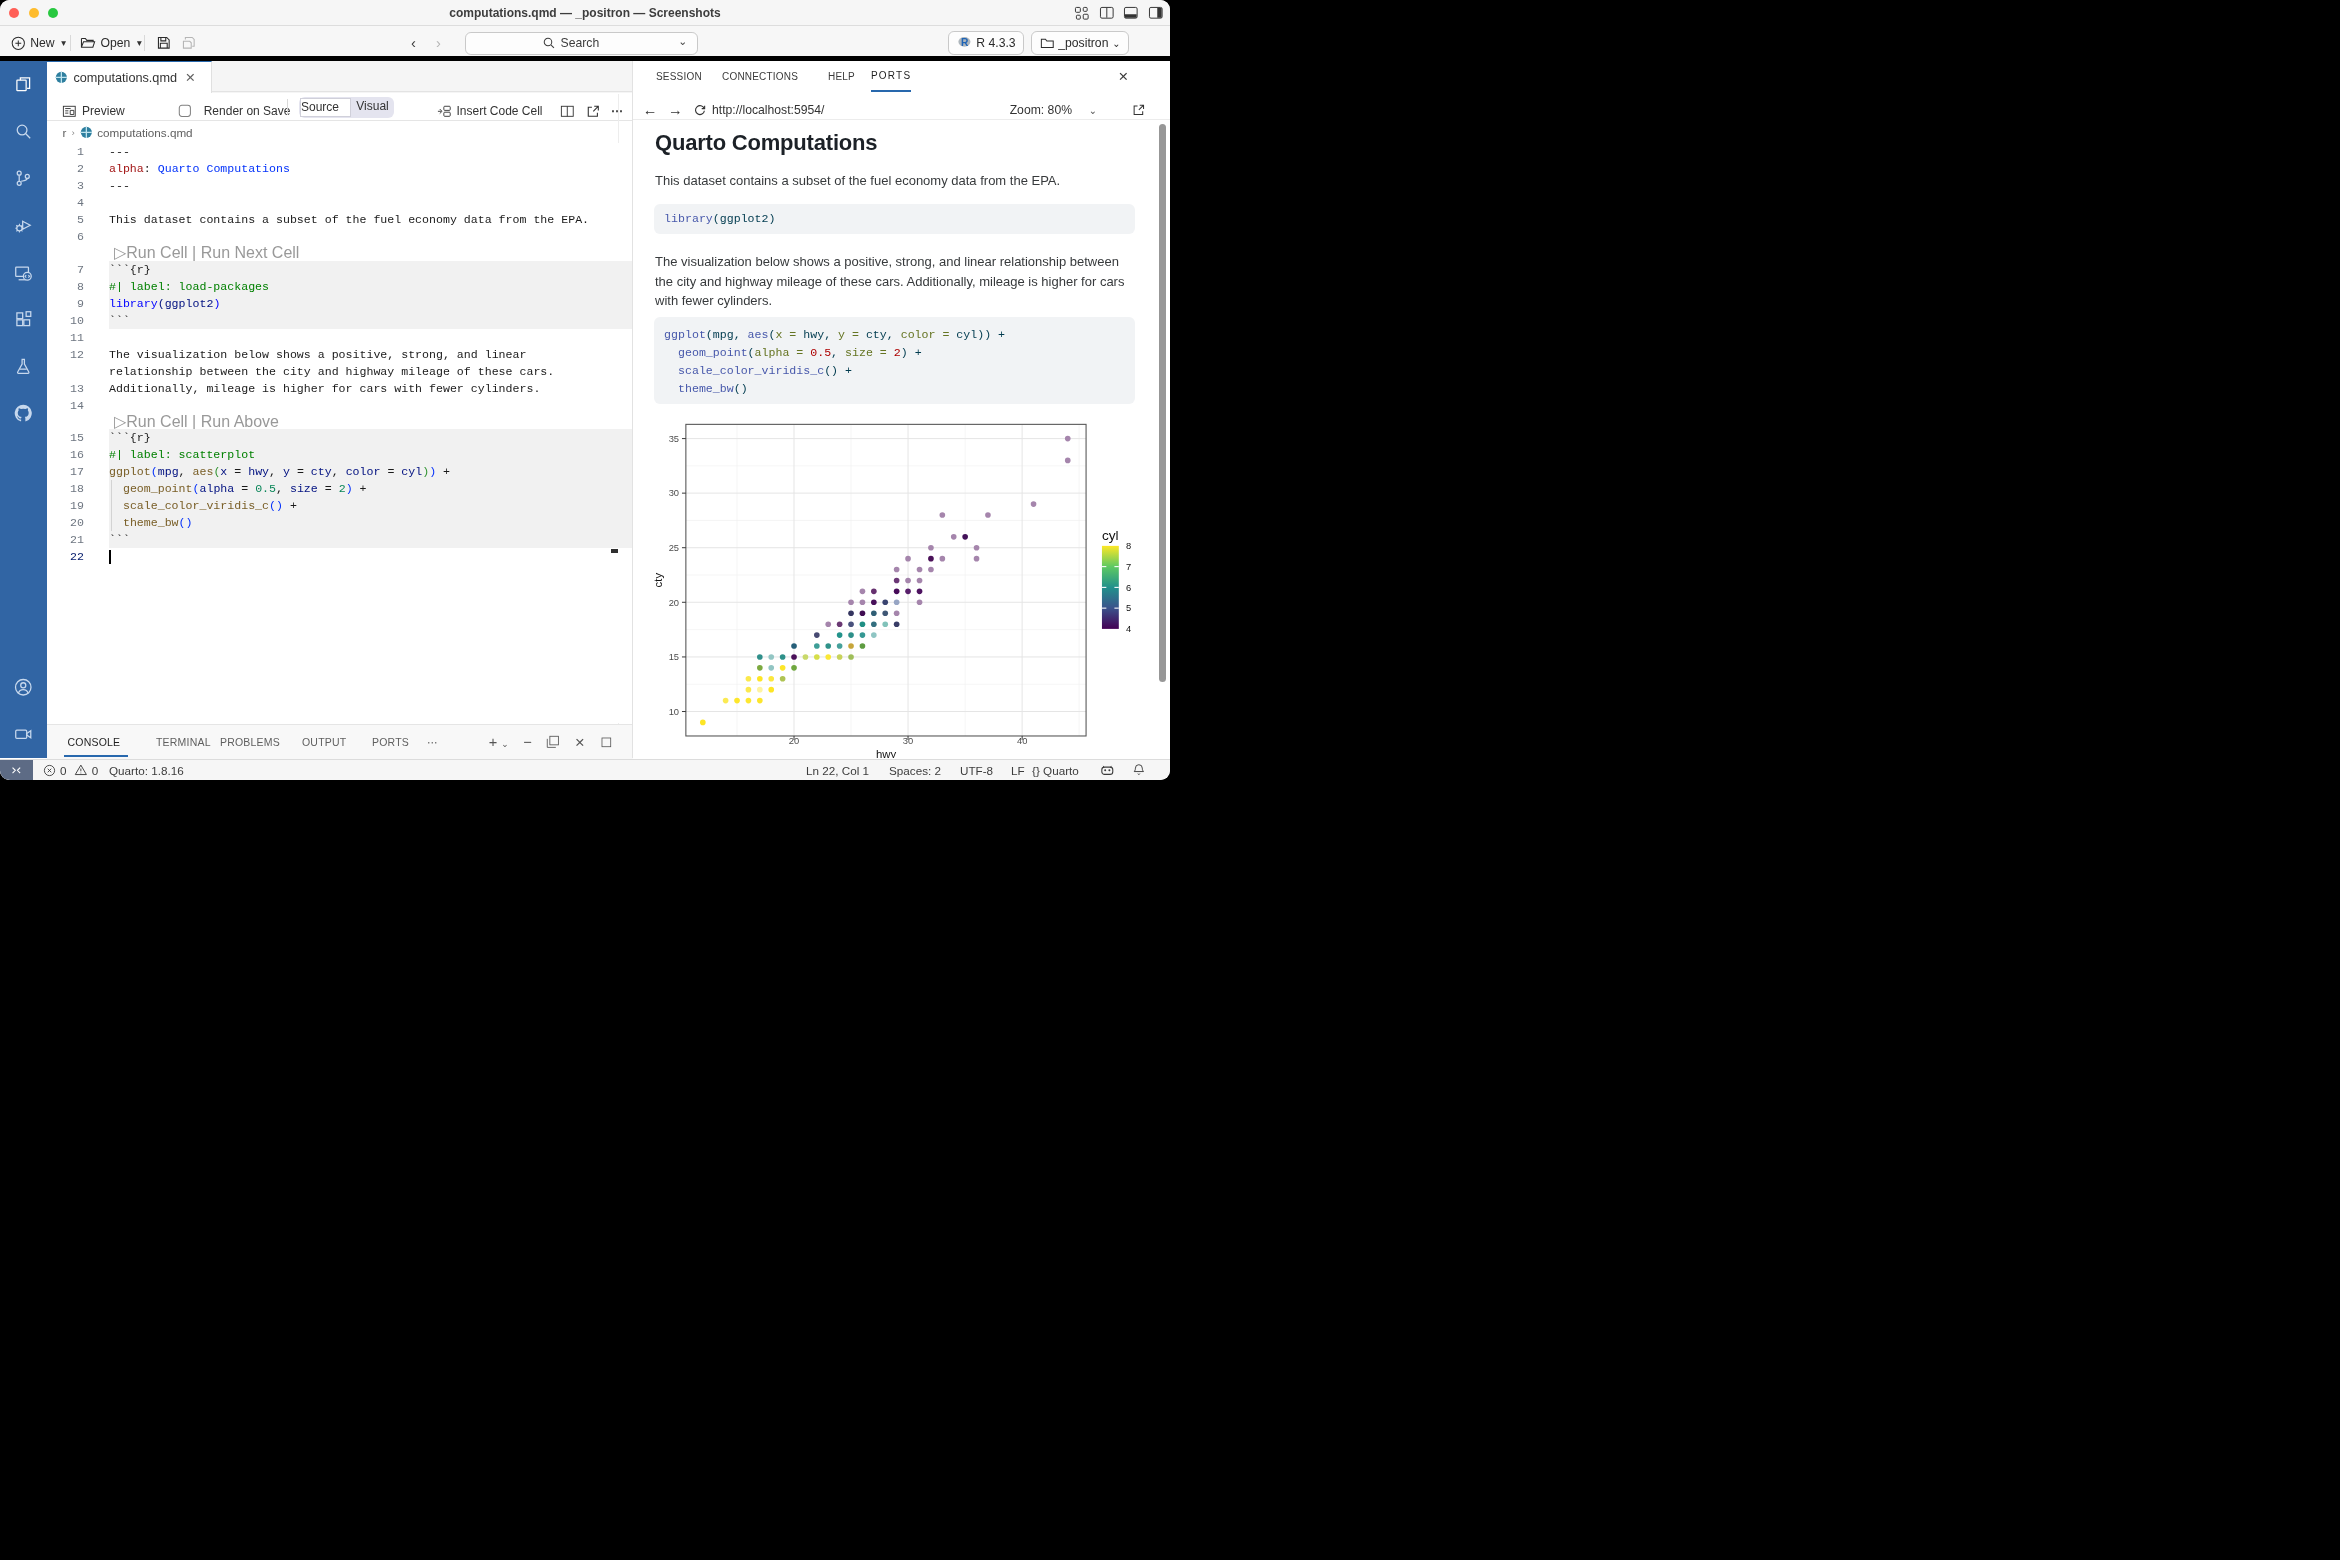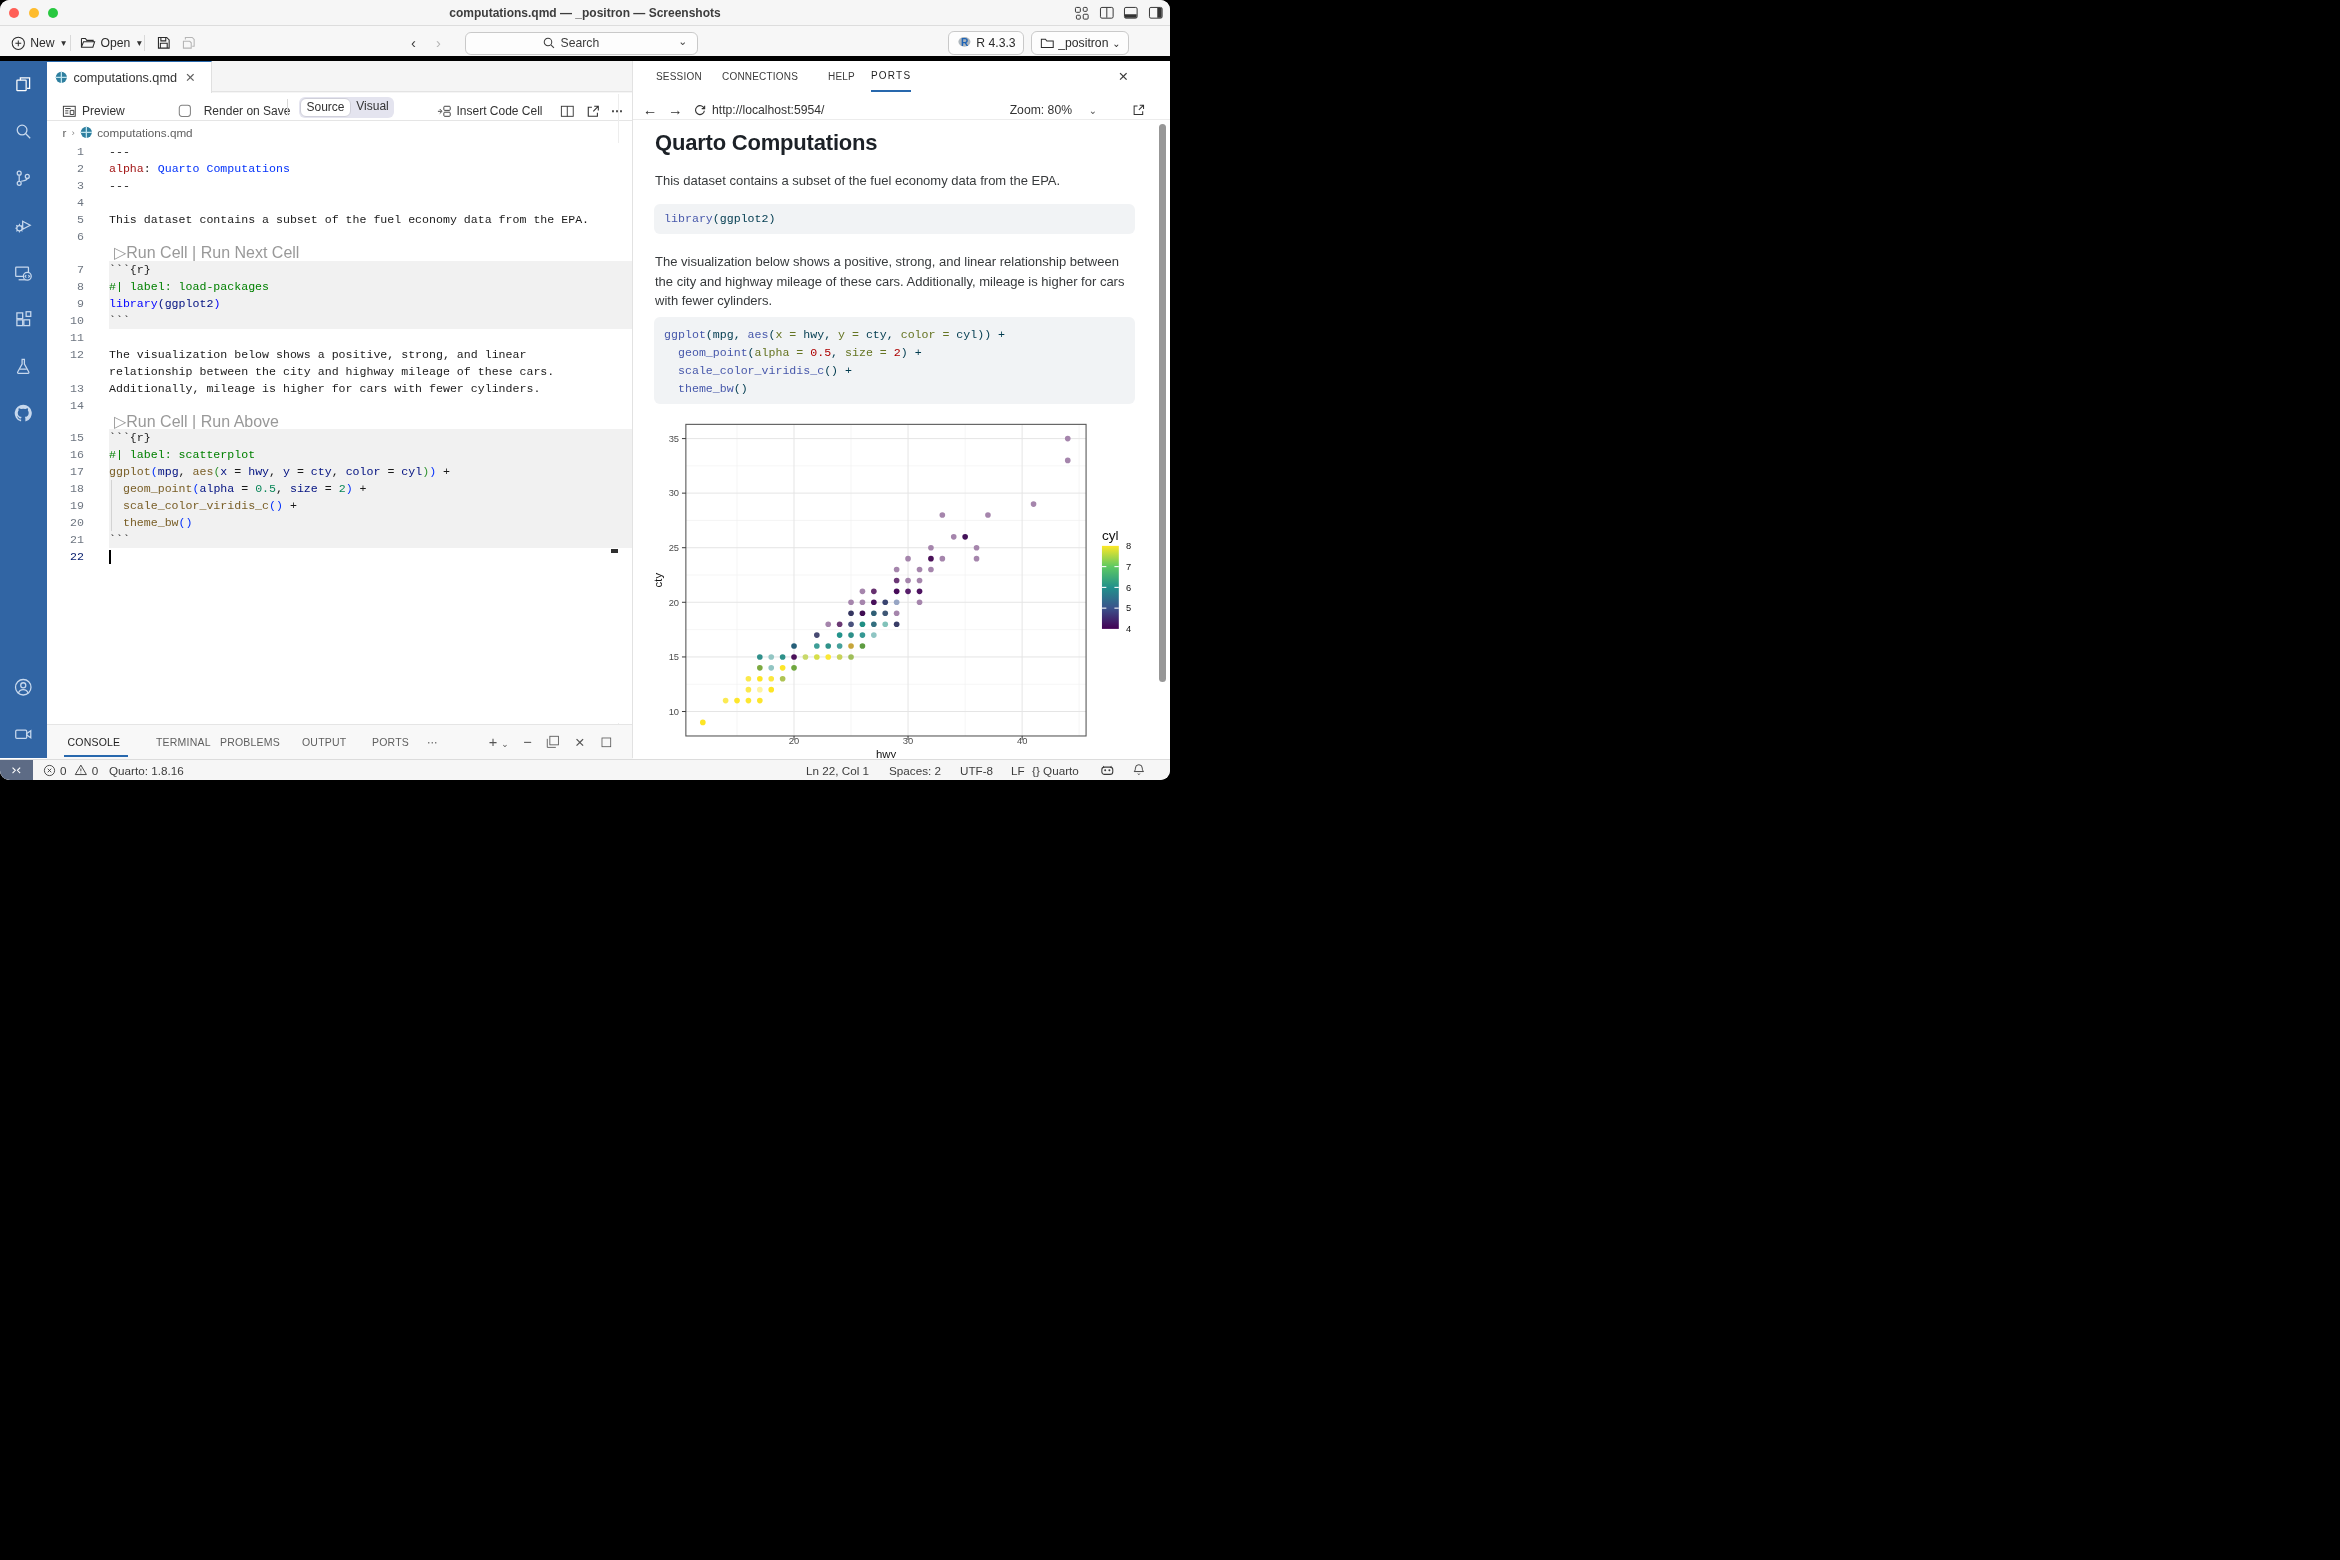--- a/index.html
+++ b/index.html
@@ -265,21 +265,21 @@
     <span>Preview</span>
       </div>
   <div class="tbi" style="left:131px;gap:12px">
     <svg class="mini" width="13.7" height="13.7" viewBox="0 0 16 16">
           <rect x="1.5" y="1.5" width="13" height="13" rx="3" stroke="#808080" stroke-width="1.2" fill="#fff"></rect>
         </svg>
     <span>Render on Save</span>
       </div>
   <div class="sep" style="left:240px;top:4.9px"></div>
   <div style="position:absolute;left:252px;top:3.4px;width:95px;height:20.5px;background:#e4e4ef;border-radius:5.9px">
-    <div style="position:absolute;left:1px;top:1px;width:51px;height:18.5px;background:#fff;border-radius:6px;border:1px solid #d0d0da;text-align:center;line-height:17.6px">Source</div>
+    <div style="position:absolute;left:1px;top:1px;width:51px;height:18.5px;background:#fff;border-radius:0;border:1px solid #d0d0da;line-height:17.6px">Source</div>
     <div style="position:absolute;left:53px;top:1px;width:41px;height:18.5px;text-align:center;line-height:17.6px">Visual</div>
   </div>
   <div class="tbi" style="left:390px;gap:4.9px">
     <svg class="mini" width="14.6" height="14.6" viewBox="0 0 16 16">
           <path d="M1 8h3.5 M3 5.5 5.5 8 3 10.5" stroke="#333" fill="none"></path>
           <rect x="7.5" y="2.5" width="7" height="4.5" rx="1" stroke="#333" fill="none"></rect>
           <rect x="7.5" y="9" width="7" height="4.5" rx="1" stroke="#333" fill="none"></rect>
         </svg>
     <span>Insert Code Cell</span>
       </div>

